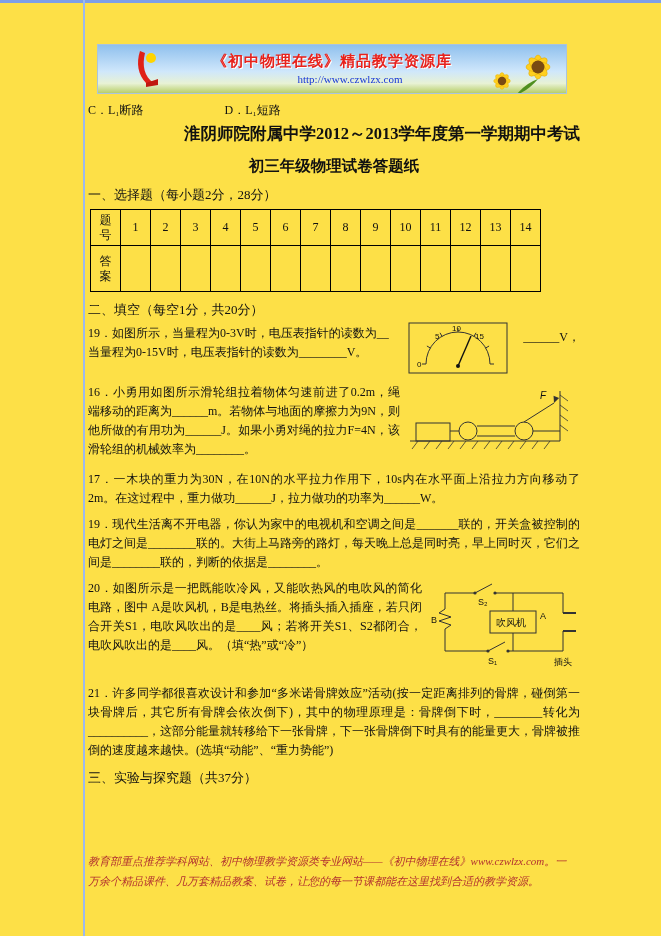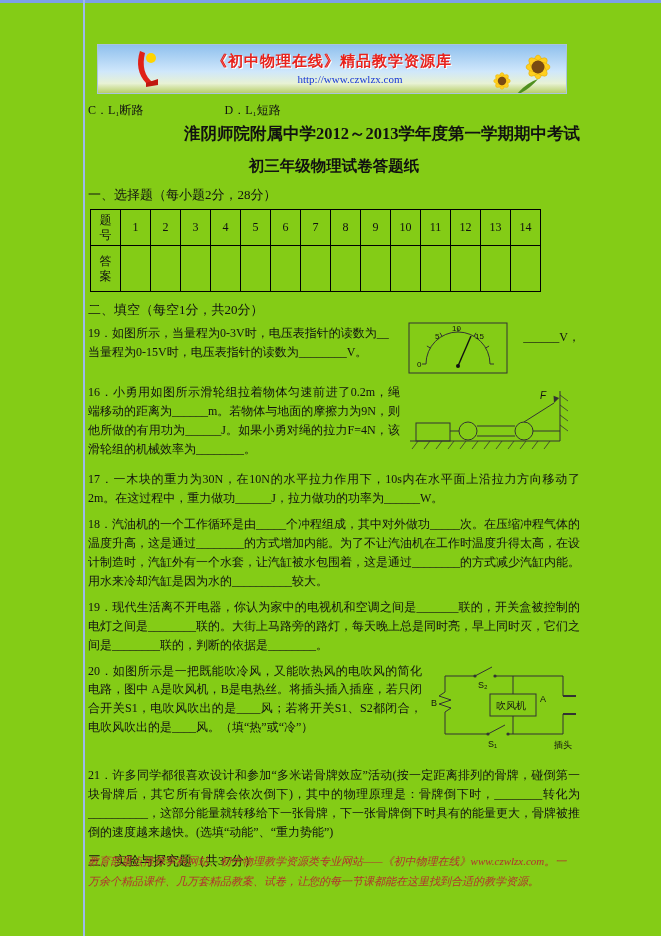--- a/index.html
+++ b/index.html
@@ -2,21 +2,21 @@
 <html><head>
 <meta charset="utf-8">
 <style>
   * { margin:0; padding:0; box-sizing:border-box; }
   html,body { background:#ffffff; }
   body {
     width:661px; height:936px; position:relative;
     font-family:"Liberation Serif","DejaVu Serif",serif;
     color:#111;
   }
-  .page { position:absolute; inset:0; background:#84cc16; overflow:hidden; }
+  .page { position:absolute; inset:0; background:#fde047; overflow:hidden; }
   .top-border { position:absolute; top:0; left:0; width:661px; height:3px; background:#7d9fe8; }
   .left-border { position:absolute; top:0; left:83px; width:2px; height:936px; background:#9db9ec; }
 
   .content { position:absolute; left:88px; top:44px; width:492px; }
 
   
   .banner {
     position:relative; width:470px; height:50px; margin-left:9px;
     background:linear-gradient(180deg,#8fc0ee 0%,#cfe7fb 55%,#e8f2d5 80%,#b8cf6a 100%);
     border:1px solid #aac4de; overflow:hidden;
@@ -228,23 +228,20 @@
         </svg>
       </div>
       <span>16．小勇用如图所示滑轮组拉着物体匀速前进了0.2m，绳端移动的距离为______m。若物体与地面的摩擦力为9N，则他所做的有用功为______J。如果小勇对绳的拉力F=4N，该滑轮组的机械效率为________。</span>
       <div class="clear"></div>
     </div>
 
     <div class="q">
       <span>17．一木块的重力为30N，在10N的水平拉力作用下，10s内在水平面上沿拉力方向移动了2m。在这过程中，重力做功______J，拉力做功的功率为______W。</span>
     </div>
 
-    <div class="q">
-      <span>18．汽油机的一个工作循环是由_____个冲程组成，其中对外做功_____次。在压缩冲程气体的温度升高，这是通过________的方式增加内能。为了不让汽油机在工作时温度升得太高，在设计制造时，汽缸外有一个水套，让汽缸被水包围着，这是通过________的方式减少汽缸内能。用水来冷却汽缸是因为水的__________较大。</span>
-    </div>
 
     <div class="q">
       <span>19．现代生活离不开电器，你认为家中的电视机和空调之间是_______联的，开关盒被控制的电灯之间是________联的。大街上马路旁的路灯，每天晚上总是同时亮，早上同时灭，它们之间是________联的，判断的依据是________。</span>
     </div>
 
     <div class="q">
       <div class="fig-float">
         <svg width="150" height="90" viewBox="0 0 150 90">
 
           <line x1="15" y1="14" x2="45" y2="14" stroke="#333"></line>

